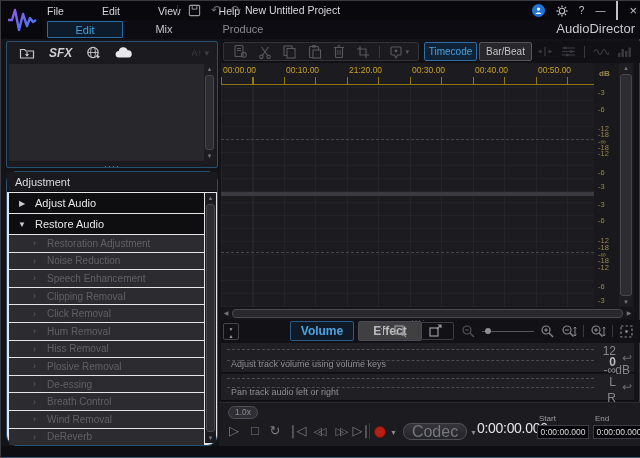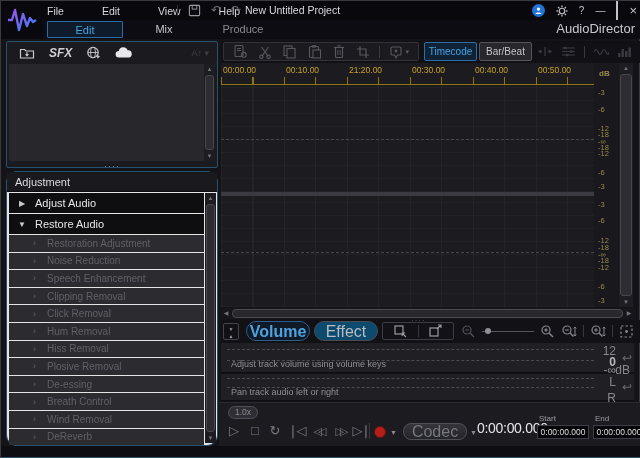--- a/index.html
+++ b/index.html
@@ -104,23 +104,23 @@
               text-align:center; line-height:11px; }
   .hs-thumb { position:absolute; left:11px; right:11px; top:1px; bottom:1px; background:#28282d;
               border:1px solid #4a4a50; border-radius:4px; }
 
   
   .btm-bar { position:absolute; left:220px; top:319px; width:420px; height:23px; background:#111116; }
   .collapse-btn { position:absolute; left:2px; top:3px; width:16px; height:17px;
                   border:1px solid #45454c; border-radius:2px; color:#9a9aa0; font-size:5px;
                   line-height:7px; text-align:center; padding-top:2px; cursor:pointer; }
   .btab { position:absolute; top:1px; height:20px; width:64px; text-align:center; line-height:19px;
-          font-size:16px; border-radius:10px; cursor:pointer; }
+          font-size:12px; border-radius:2px; cursor:pointer;margin-left:44px; }
   .btab.sel { left:25px; background:#101a26; border:1px solid #2b5c8a; color:#4da3e0; font-weight:bold; }
-  .btab.plain { left:93px; background:#0c4a6e; border:1px solid #4a4a52; color:#bbbbc0; }
+  .btab.plain { left:93px; background:#404040; border:1px solid #4a4a52; color:#bbbbc0;font-weight:bold; }
   .kf-group { position:absolute; left:161px; top:2px; width:72px; height:18px;
               border:1px solid #3c3c44; border-radius:2px; display:flex; align-items:center;
               justify-content:space-evenly; }
   .zoom-strip { position:absolute; left:240px; top:2px; height:18px; display:flex; gap:6px;
                 align-items:center; }
   .zslider { position:relative; width:52px; height:10px; }
   .zslider .track { position:absolute; left:0; right:0; top:5px; height:1px; background:#55555c; }
   .zslider .knob { position:absolute; left:3px; top:2px; width:6px; height:6px; border-radius:50%;
                    background:#8f8f96; }
   .panel-dots { position:absolute; left:190px; top:-4px; color:#5a5a62; font-size:8px; letter-spacing:1px; }

